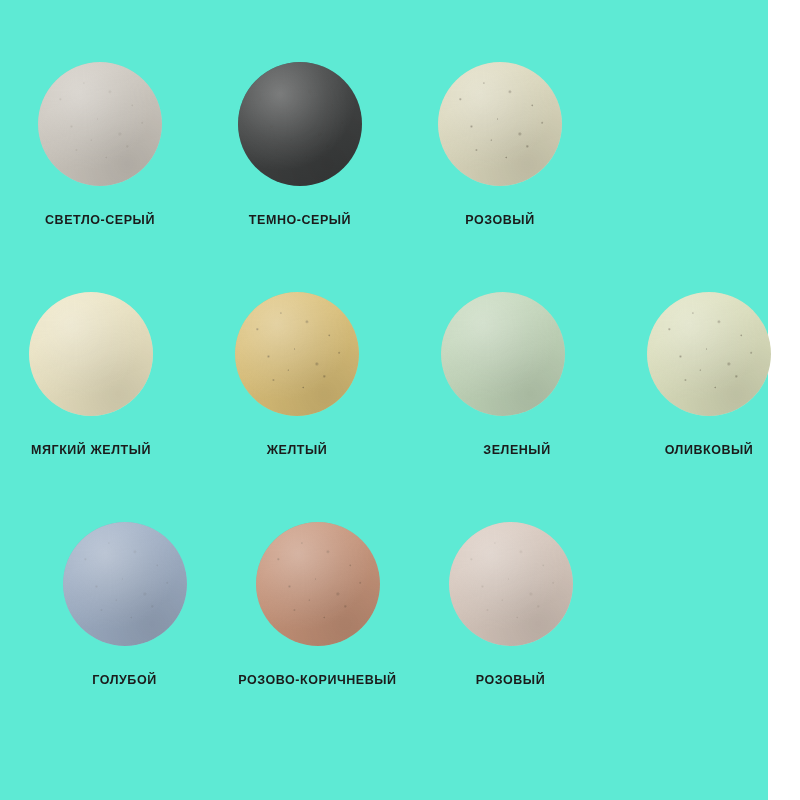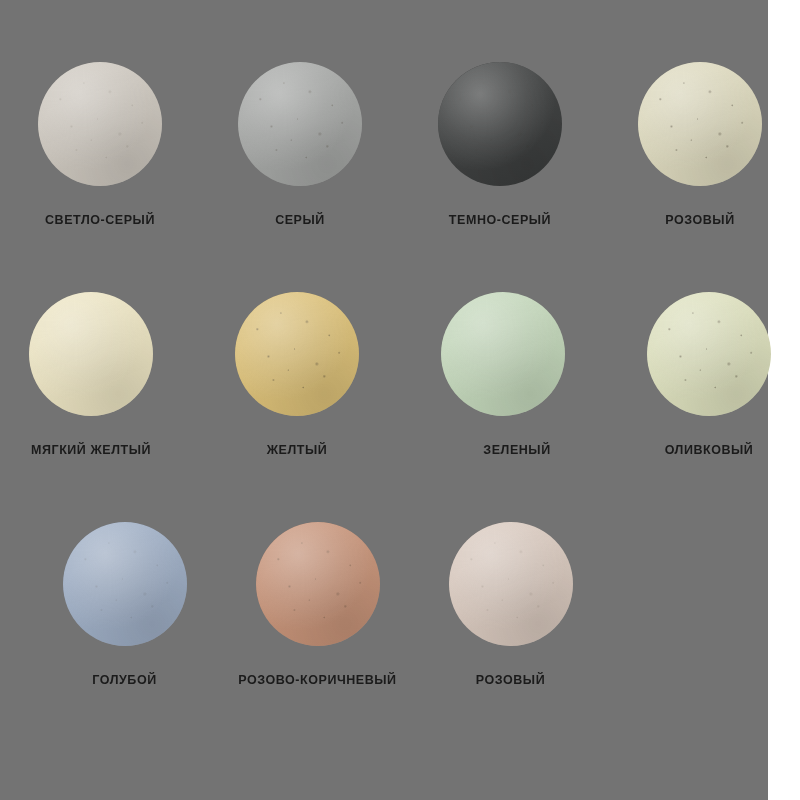--- a/index.html
+++ b/index.html
@@ -12,21 +12,21 @@
     height: 800px;
     background: #ffffff;
     font-family: "Liberation Sans", sans-serif;
     overflow: hidden;
   }
 
   #palette-board {
     position: relative;
     width: 768px;
     height: 800px;
-    background: #737373;
+    background: #5eead4;
     box-sizing: border-box;
     padding: 0;
   }
 
   .swatch-grid {
     position: absolute;
     left: 0;
     top: 0;
     width: 800px;
     height: 800px;
@@ -132,28 +132,20 @@
     <div class="swatch-row row-1">
       <div class="swatch-cell">
         <div class="swatch-disc-wrap">
           <div class="swatch-disc speckle-light" style="background-color: rgb(205, 199, 190);">
             <div class="swatch-speckles"></div>
           </div>
         </div>
         <div class="swatch-label" style="color: rgb(27, 27, 27);">СВЕТЛО-СЕРЫЙ</div>
       </div>
 
-      <div class="swatch-cell">
-        <div class="swatch-disc-wrap">
-          <div class="swatch-disc speckle-medium" style="background-color: rgb(164, 166, 164);">
-            <div class="swatch-speckles"></div>
-          </div>
-        </div>
-        <div class="swatch-label" style="color: rgb(27, 27, 27);">СЕРЫЙ</div>
-      </div>
 
       <div class="swatch-cell">
         <div class="swatch-disc-wrap">
           <div class="swatch-disc speckle-light" style="background-color: rgb(58, 60, 60);">
             <div class="swatch-speckles"></div>
           </div>
         </div>
         <div class="swatch-label" style="color: rgb(27, 27, 27);">ТЕМНО-СЕРЫЙ</div>
       </div>
 

